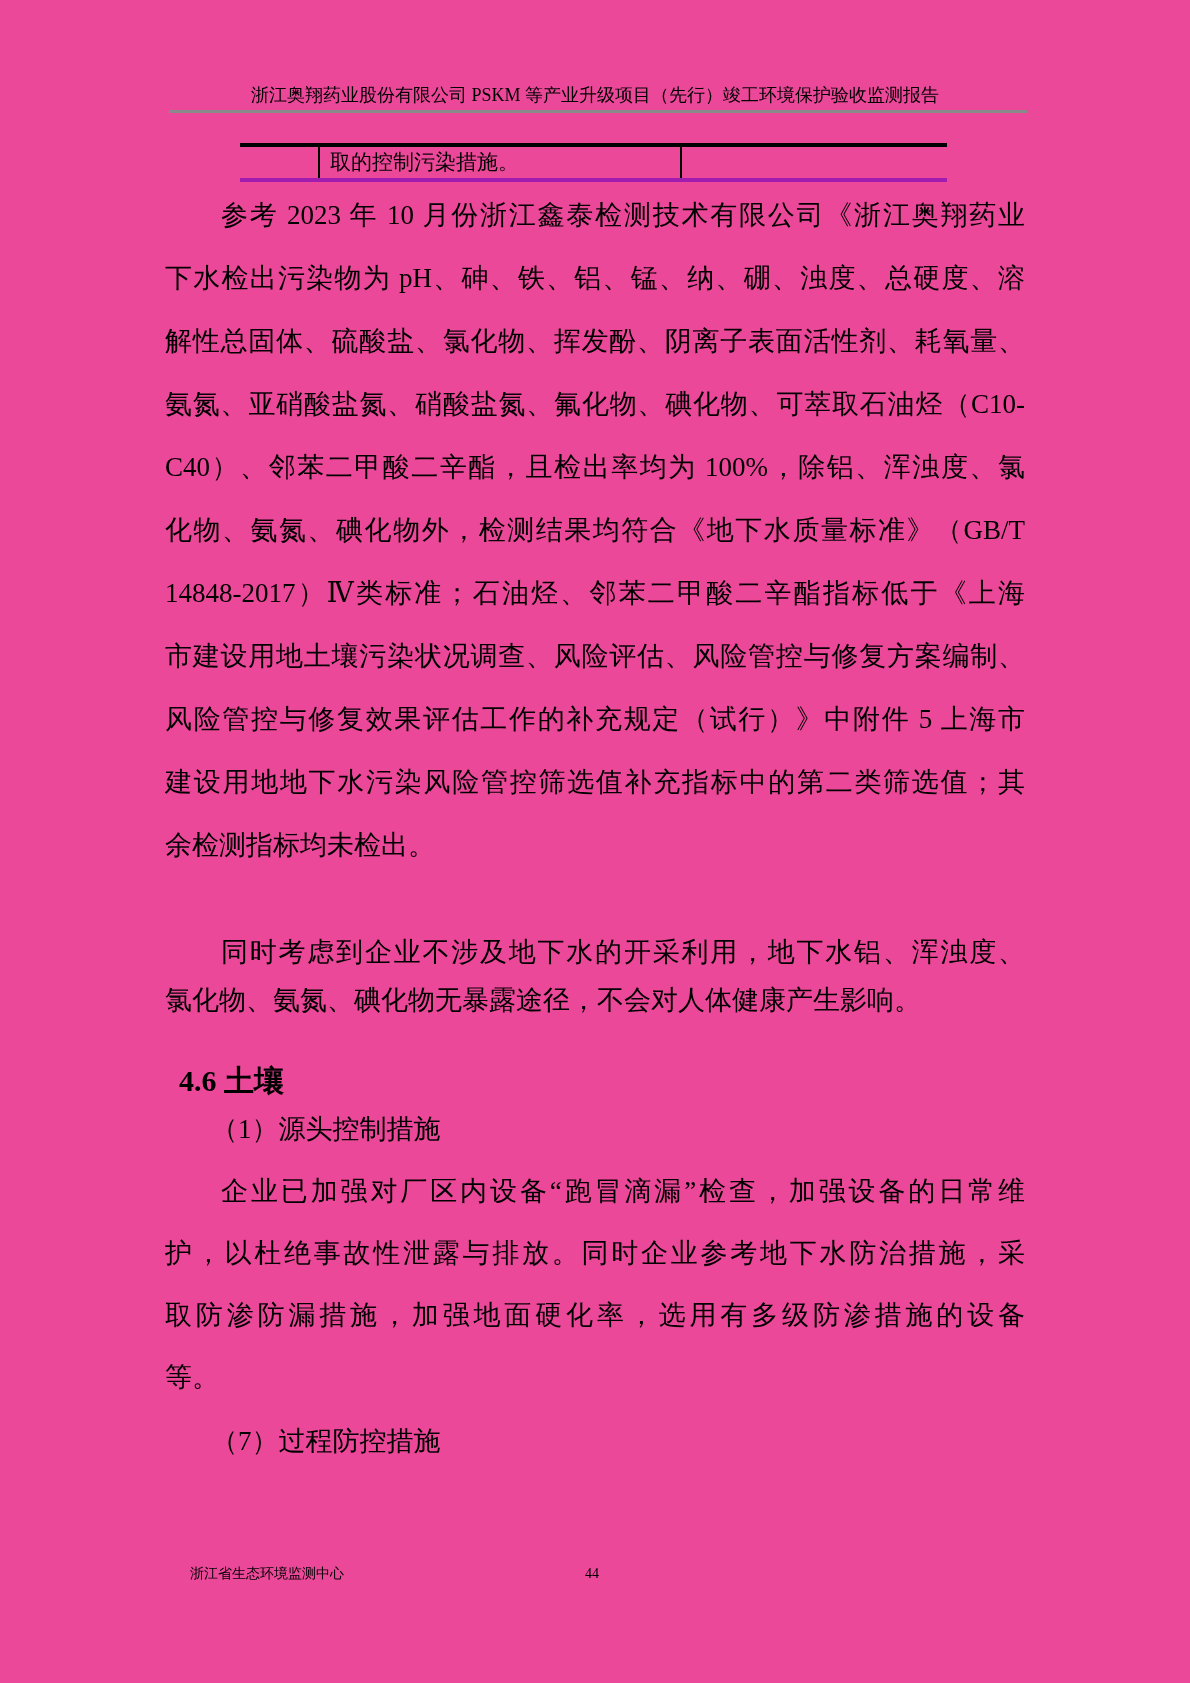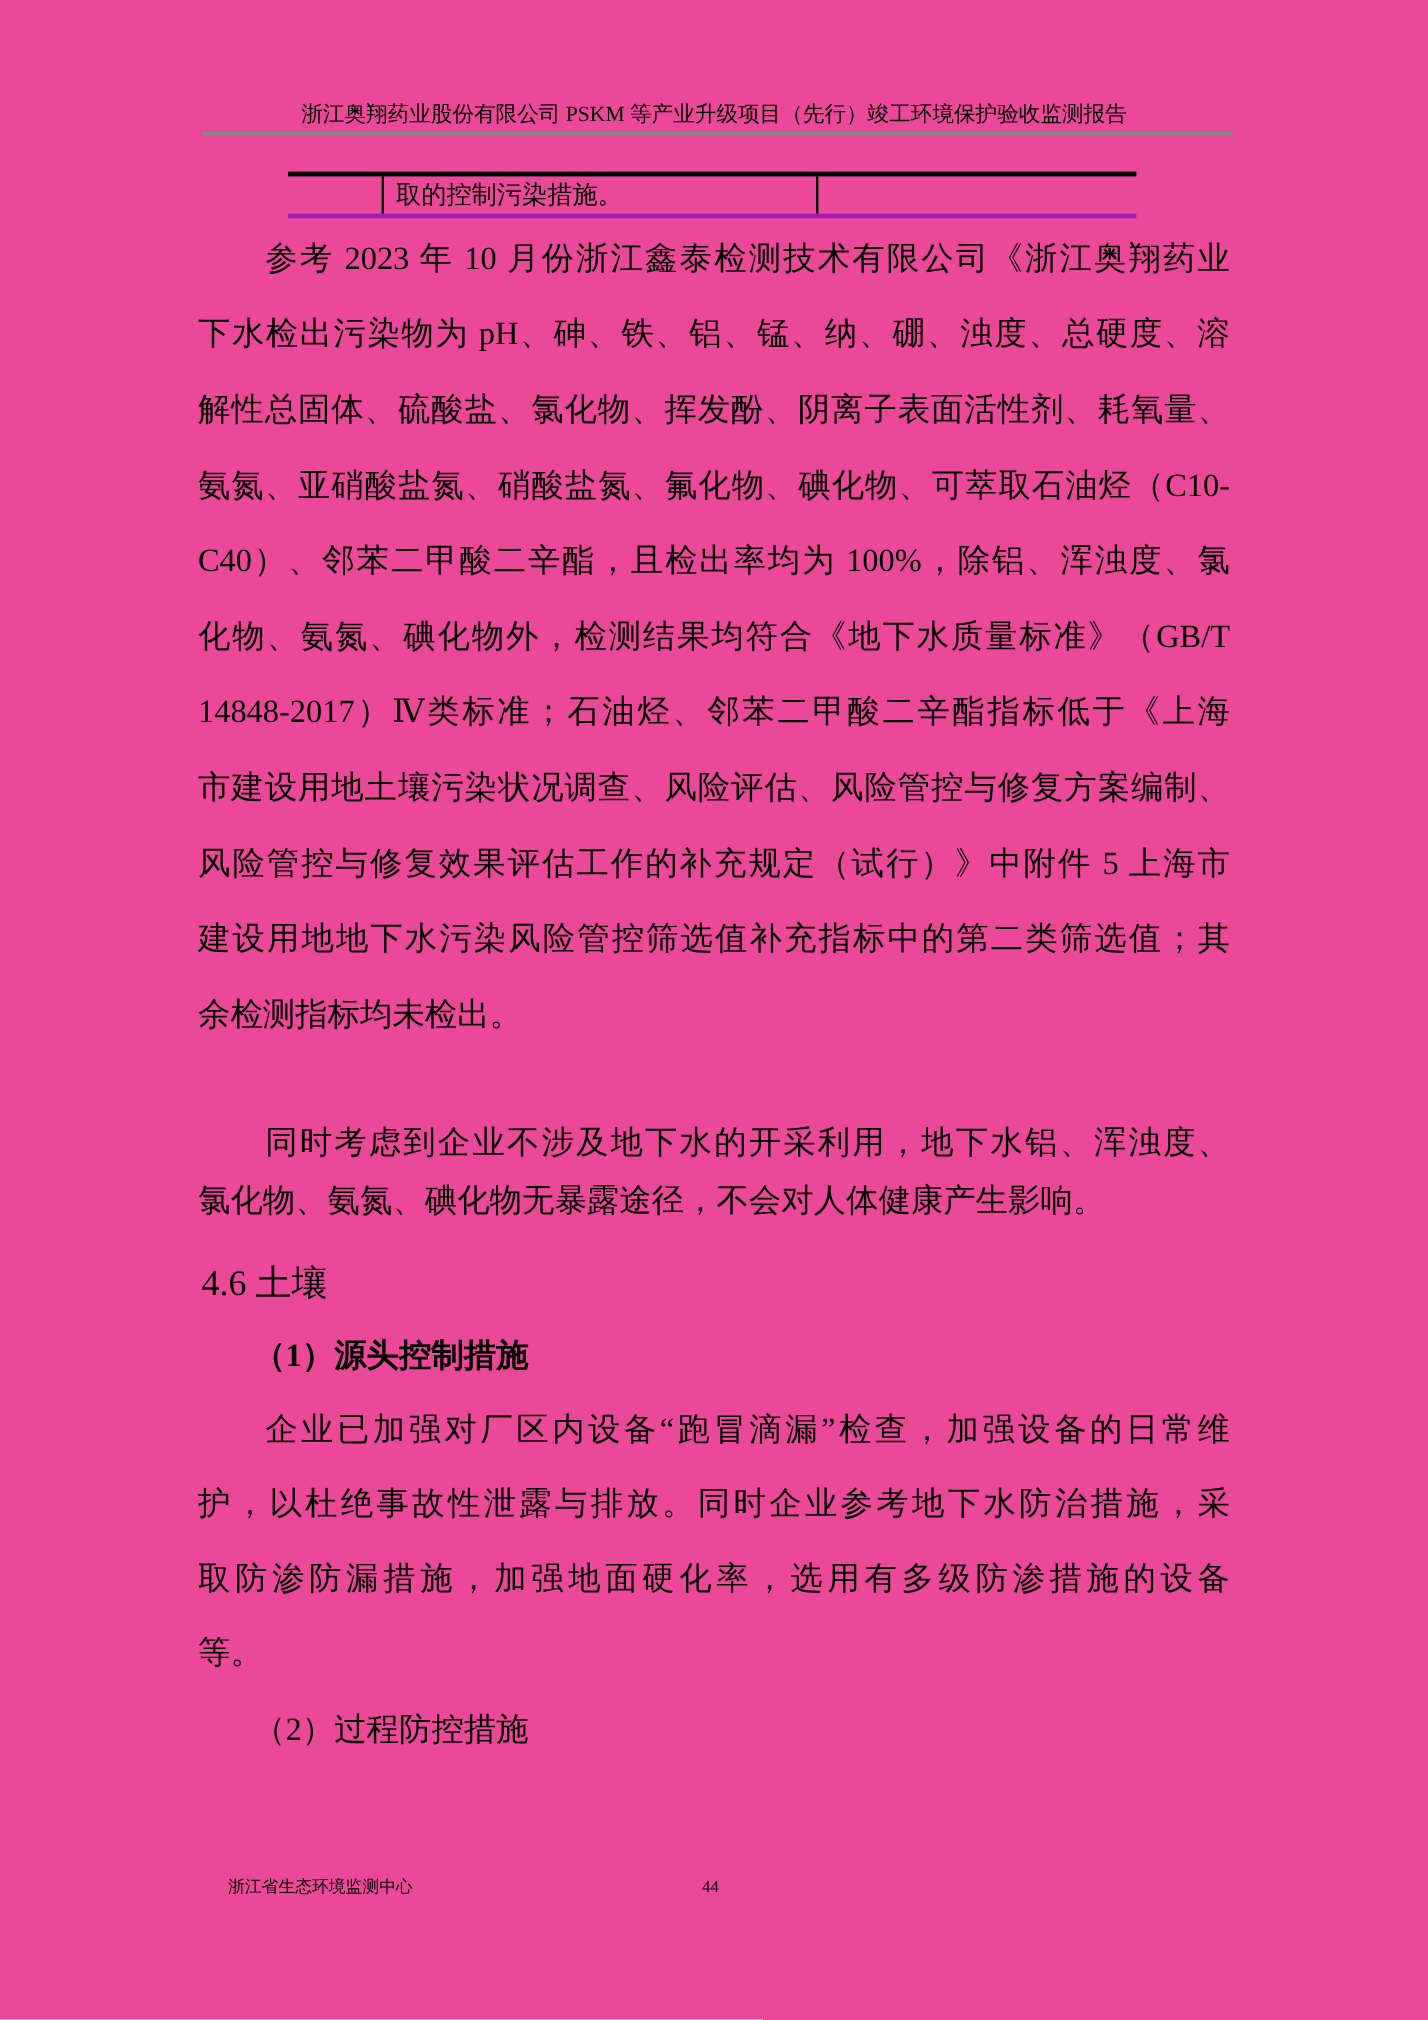--- a/index.html
+++ b/index.html
@@ -36,28 +36,28 @@
   .pB{top:928px;line-height:48px;}
   .pD{top:1160px;line-height:62px;}
   .line{
     text-align:justify;
     text-align-last:justify;
     overflow:hidden;
   }
   .line.last{text-align-last:left;}
   .indent{text-indent:56px;}
   .section-heading{
-    position:absolute;top:1045px;left:163px;margin:5px;
-    font-size:30px;font-weight:normal;line-height:40px;white-space:nowrap;
+    position:absolute;top:1045px;left:163px;margin:16px;
+    font-size:30px;font-weight:bold;line-height:40px;white-space:nowrap;
   }
   .item{
     position:absolute;left:165px;font-size:27px;line-height:40px;
     text-indent:46px;white-space:nowrap;
   }
-  .item.i1{top:1109px;font-weight:bold;}
+  .item.i1{top:1109px;}
   .item.i2{top:1421px;}
   
   .footer{
     position:absolute;top:1561px;left:190px;width:820px;
     font-size:14px;line-height:26px;
   }
   .footer .pagenum{position:absolute;left:395px;top:0;}
 </style>
 </head>
 <body>
@@ -96,20 +96,20 @@
 
   <div class="item i1">（1）源头控制措施</div>
 
   <div class="para pD">
     <div class="line indent">企业已加强对厂区内设备“跑冒滴漏”检查，加强设备的日常维</div>
     <div class="line">护，以杜绝事故性泄露与排放。同时企业参考地下水防治措施，采</div>
     <div class="line">取防渗防漏措施，加强地面硬化率，选用有多级防渗措施的设备</div>
     <div class="line last">等。</div>
   </div>
 
-  <div class="item i2">（2）过程防控措施</div>
+  <div class="item i2">（7）过程防控措施</div>
 
   <div class="footer">
     <span>浙江省生态环境监测中心</span>
     <span class="pagenum">44</span>
   </div>
 
 </div>
 
 </body></html>

